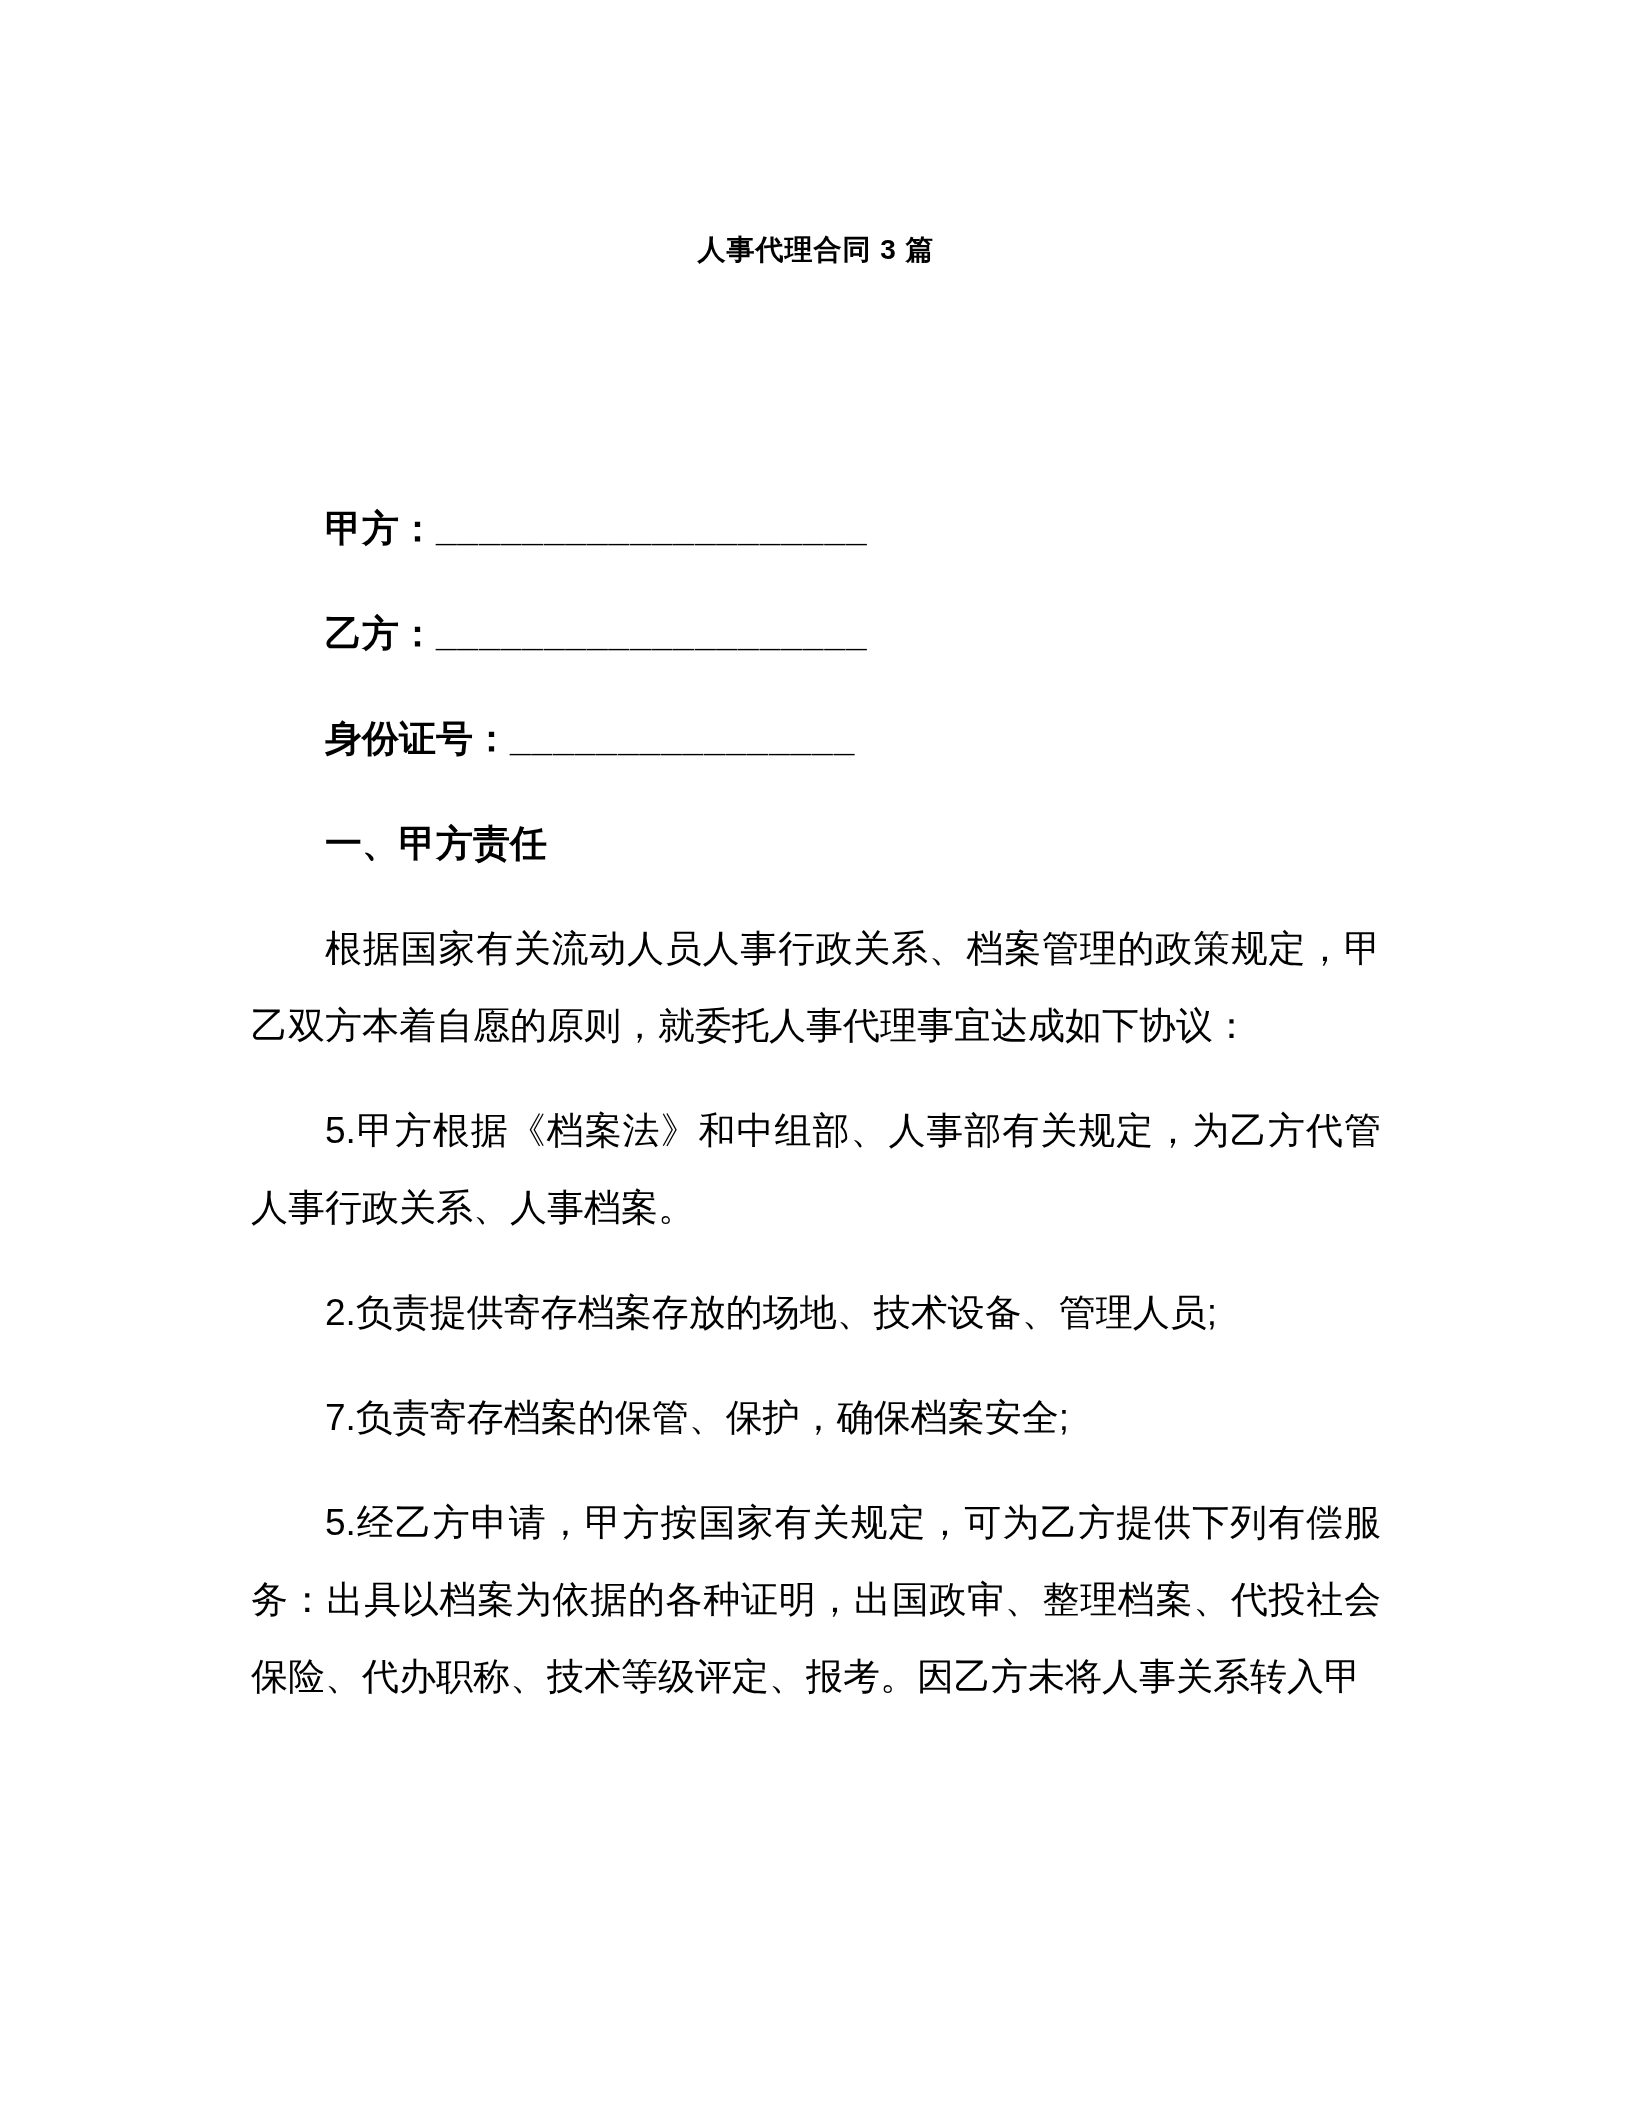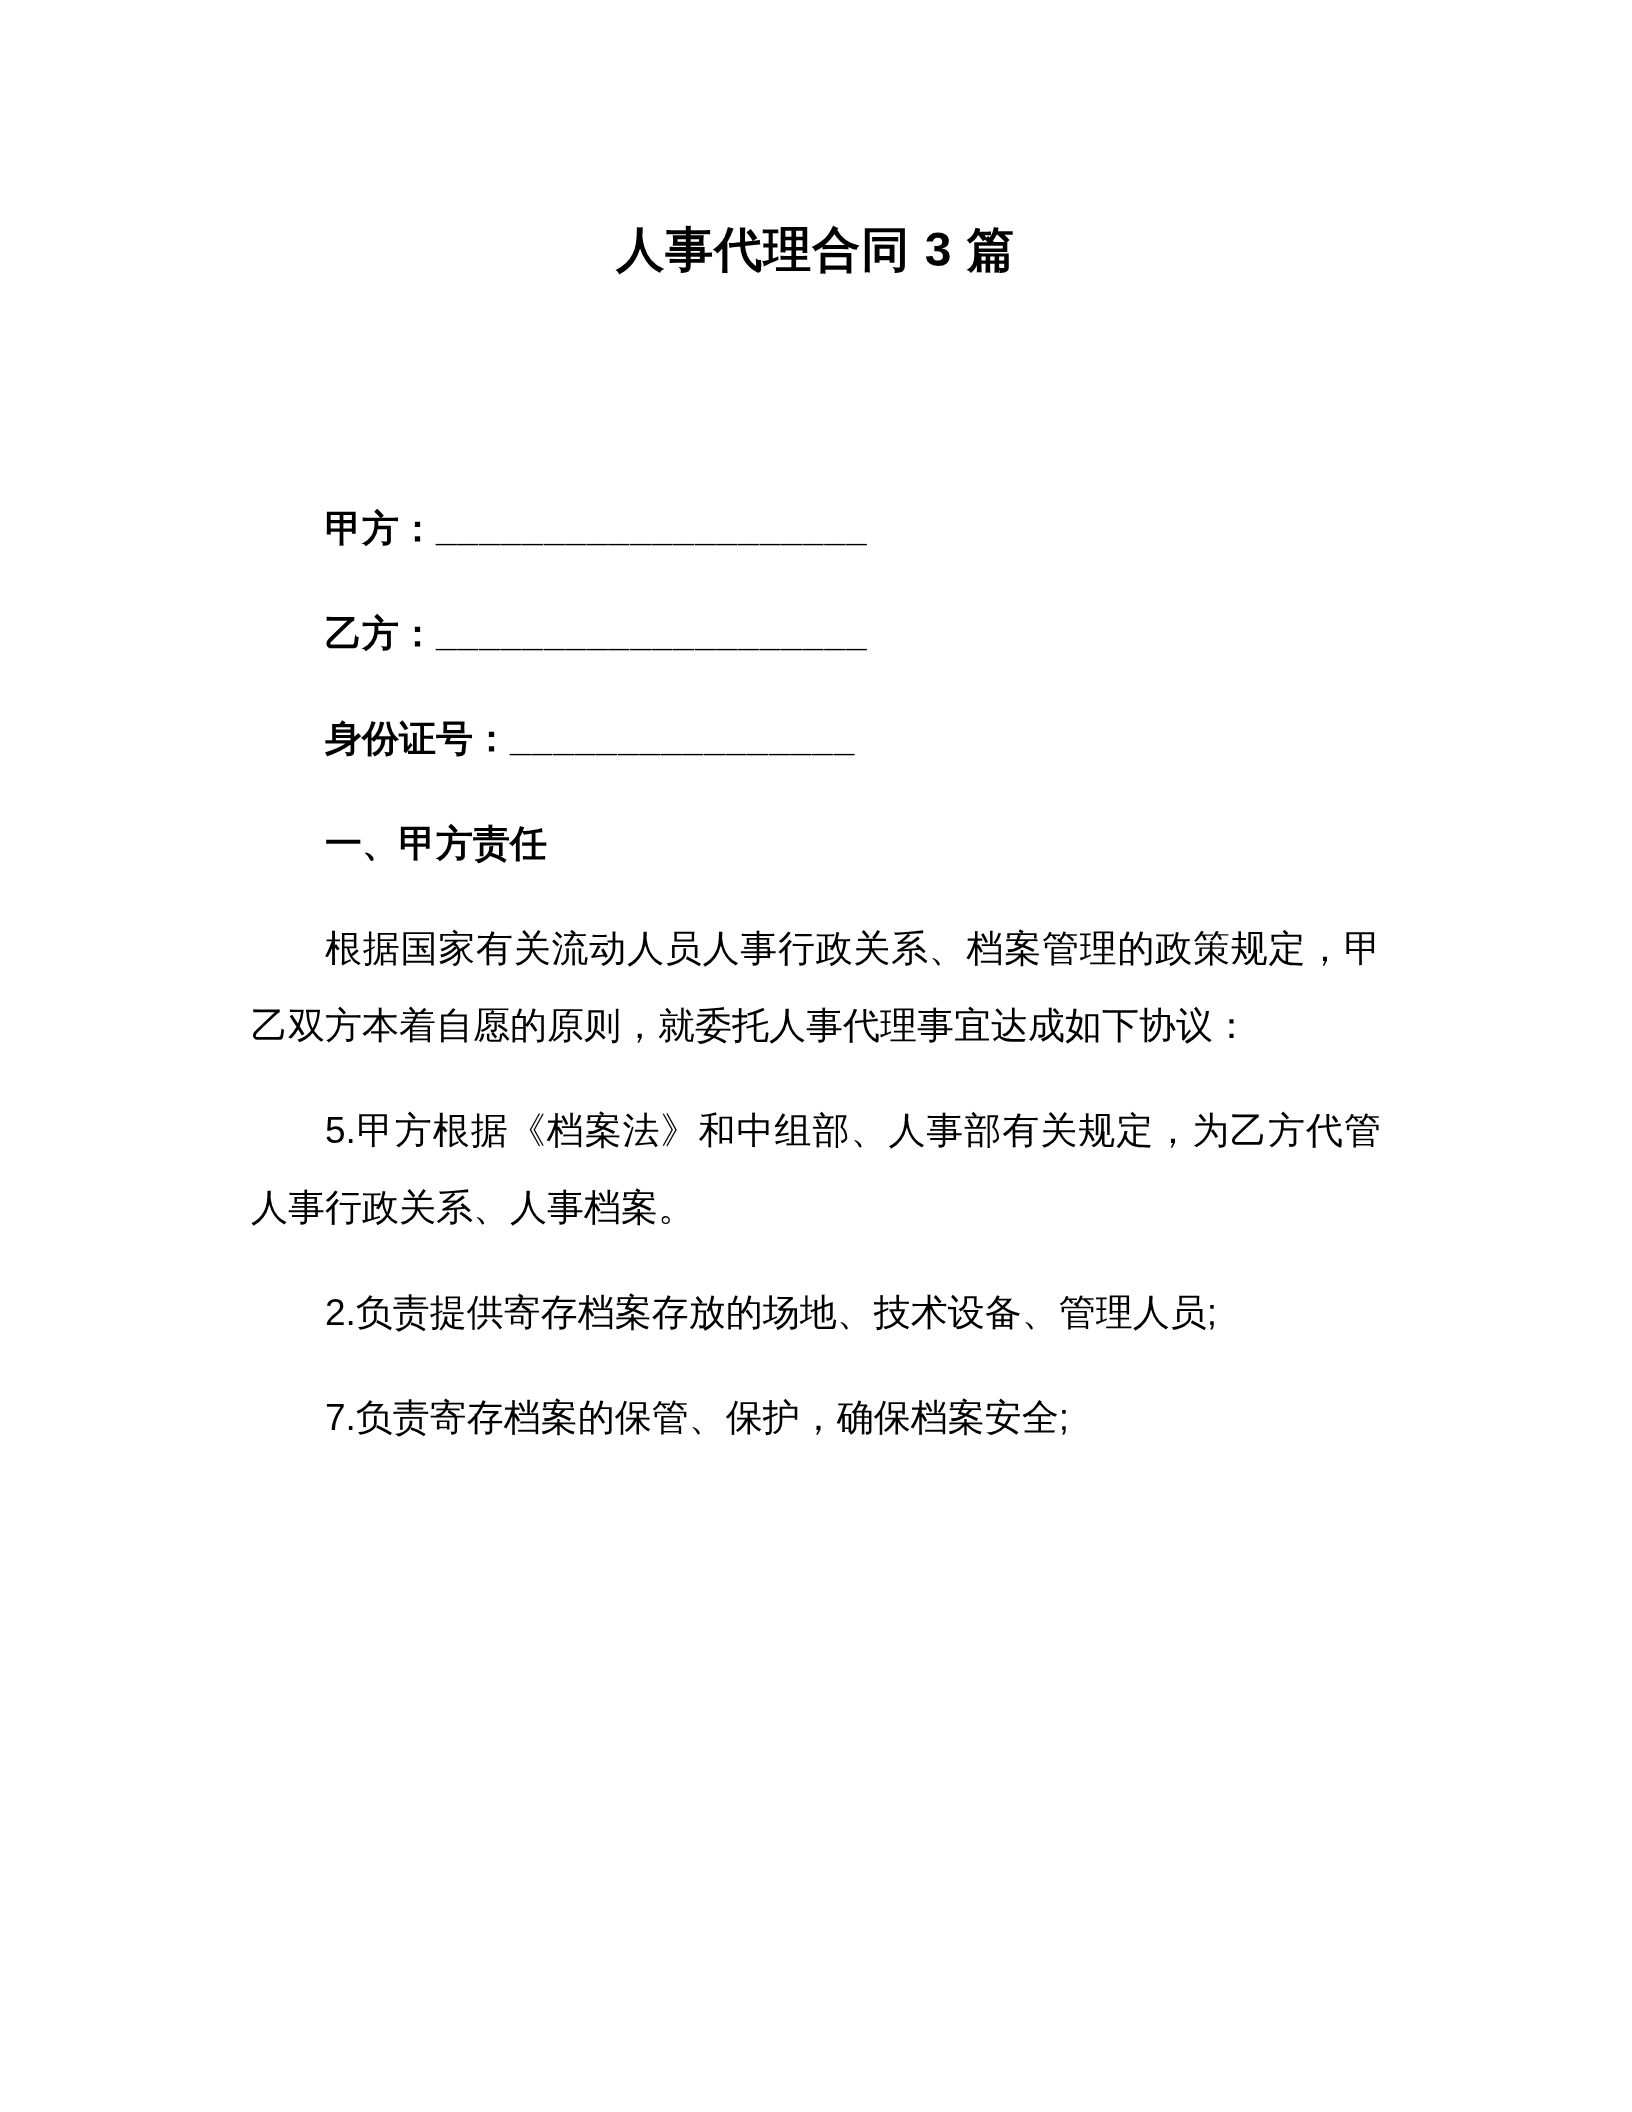--- a/index.html
+++ b/index.html
@@ -11,21 +11,21 @@
     overflow: hidden;
     font-family: "Liberation Sans", "DejaVu Sans", sans-serif;
     color: #000000;
   }
   .page {
     width: 1130px;
     margin: 0 auto;
     padding-top: 210px;
   }
   .doc-title {
-    font-size: 48px;
+    font-size: 28px;
     line-height: 80px;
     font-weight: bold;
     text-align: center;
     letter-spacing: 1px;
     color: #000000;
   }
   .party-block {
     margin-top: 200px;
   }
   .party-row {
@@ -65,15 +65,16 @@
     <p class="party-row"><span class="party-label">乙方：</span><span class="party-line">____________________</span></p>
     <p class="party-row"><span class="party-label">身份证号：</span><span class="party-line">________________</span></p>
   </div>
 
   <div class="body-block">
     <p class="para section-heading">一、甲方责任</p>
     <p class="para">根据国家有关流动人员人事行政关系、档案管理的政策规定，甲乙双方本着自愿的原则，就委托人事代理事宜达成如下协议：</p>
     <p class="para">5.甲方根据《档案法》和中组部、人事部有关规定，为乙方代管人事行政关系、人事档案。</p>
     <p class="para">2.负责提供寄存档案存放的场地、技术设备、管理人员;</p>
     <p class="para">7.负责寄存档案的保管、保护，确保档案安全;</p>
+    <p class="para">5.经乙方申请，甲方按国家有关规定，可为乙方提供下列有偿服务：出具以档案为依据的各种证明，出国政审、整理档案、代投社会保险、代办职称、技术等级评定、报考。因乙方未将人事关系转入甲</p>
   </div>
 
 </div>
 
 </body></html>

